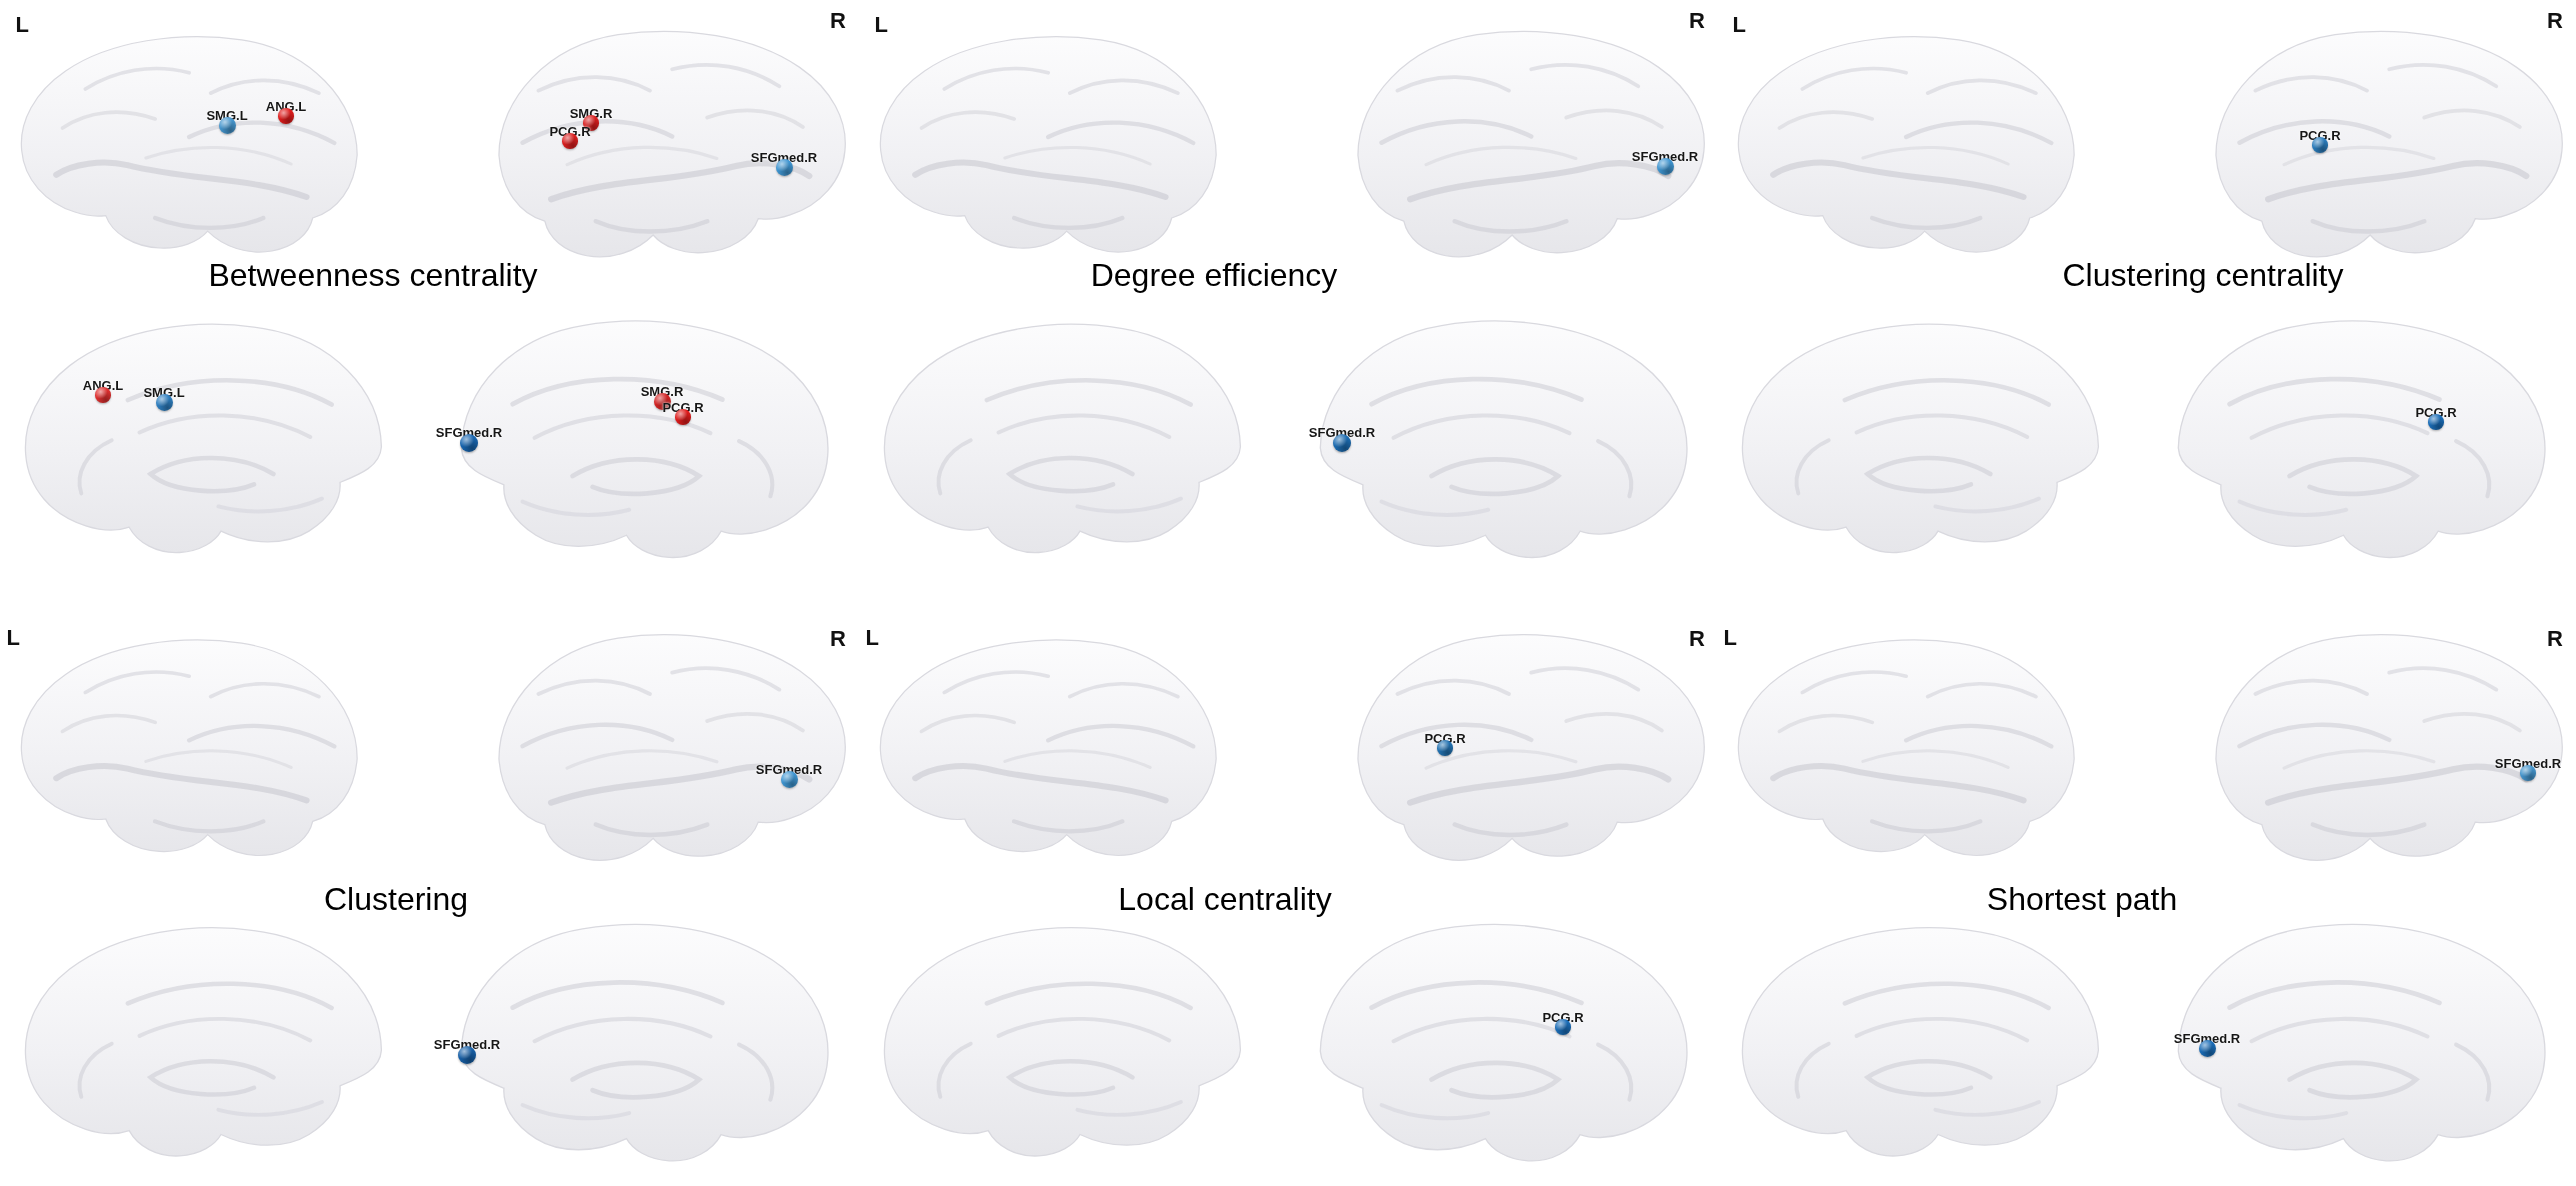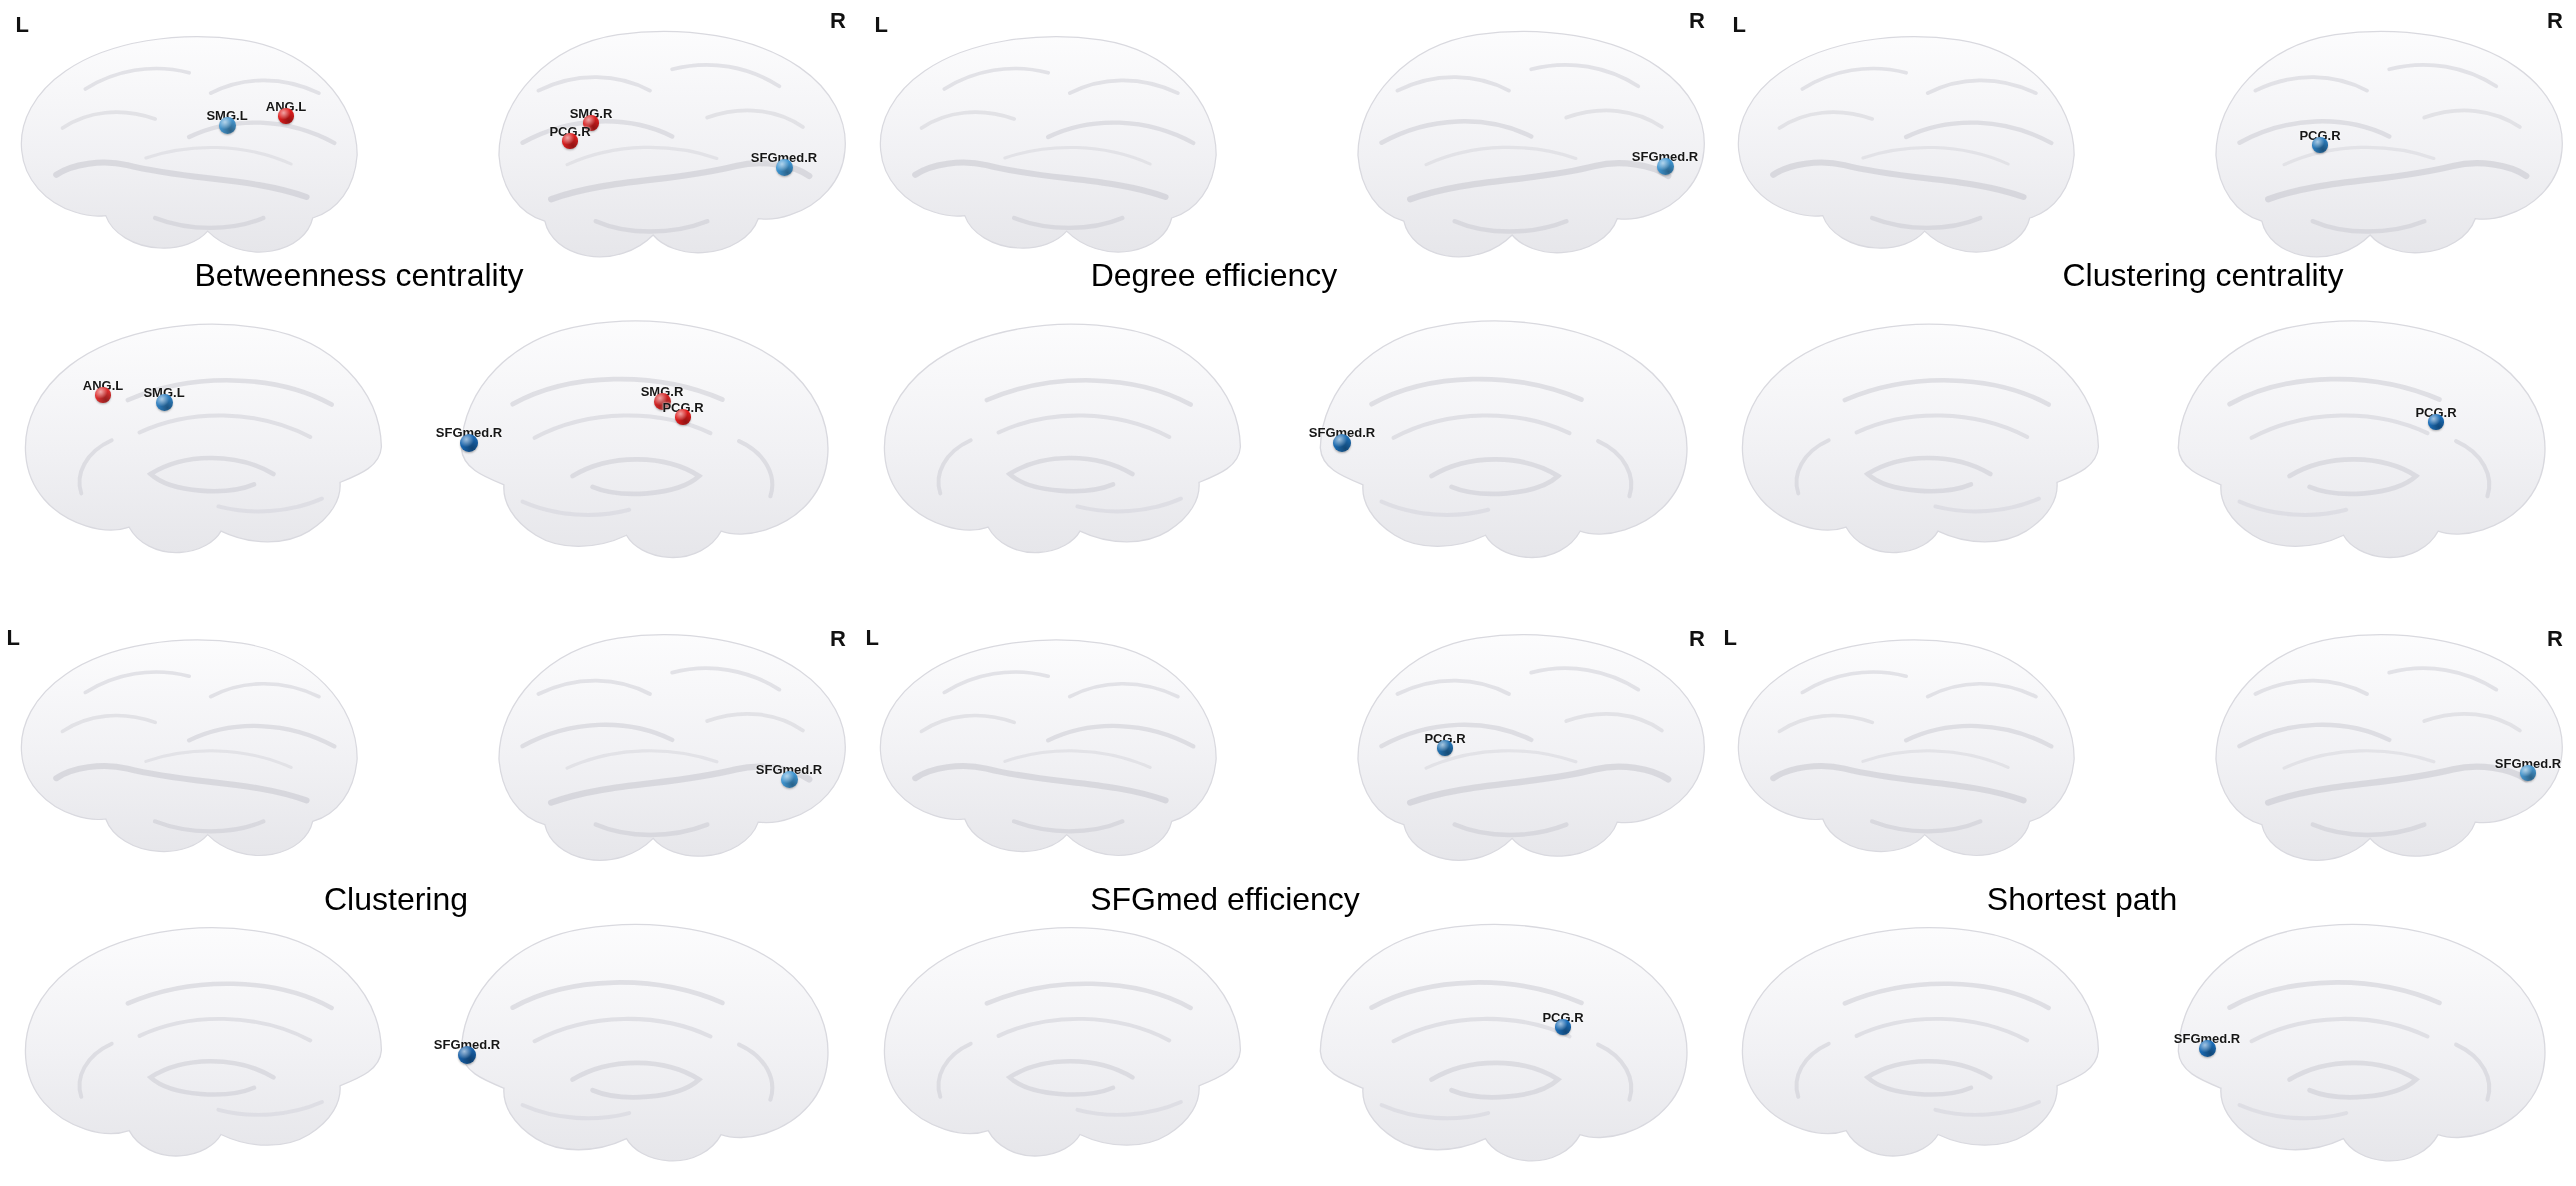--- a/index.html
+++ b/index.html
@@ -57,21 +57,21 @@
         <path d="M205,262 C262,228 345,230 395,262 C362,292 275,295 235,278" fill="none" stroke="#c3c3cb" stroke-width="7" stroke-linecap="round" opacity=".45"></path>
         <path d="M455,210 C495,228 512,262 502,292" fill="none" stroke="#c9c9d1" stroke-width="6" stroke-linecap="round" opacity=".5"></path>
         <path d="M130,300 C180,322 240,325 290,312" fill="none" stroke="#cfcfd6" stroke-width="6" stroke-linecap="round" opacity=".45"></path>
       </g>
     </defs>
   </svg>
 
   <section class="panel" style="left:0;top:0">
     <span class="corner corner-l">L</span>
     <span class="corner corner-r">R</span>
-    <h2 class="panel-title" style="left:359px">Betweenness centrality</h2>
+    <h2 class="panel-title" style="left:373px">Betweenness centrality</h2>
     <svg class="brain b-tl" viewBox="0 0 620 430" preserveAspectRatio="none">
         <use href="#brain-lateral" transform="translate(620 0) scale(-1 1)"></use>
       </svg>
     <svg class="brain b-tr" viewBox="0 0 620 430" preserveAspectRatio="none">
         <use href="#brain-lateral"></use>
       </svg>
     <svg class="brain b-bl" viewBox="0 0 620 430" preserveAspectRatio="none">
         <use href="#brain-medial" transform="translate(620 0) scale(-1 1)"></use>
       </svg>
     <svg class="brain b-br" viewBox="0 0 620 430" preserveAspectRatio="none">
@@ -129,21 +129,21 @@
         <use href="#brain-medial" transform="translate(620 0) scale(-1 1)"></use>
       </svg>
     <svg class="brain b-br" viewBox="0 0 620 430" preserveAspectRatio="none">
         <use href="#brain-medial"></use>
       </svg>
   </section>
 
   <section class="panel row2" style="left:859px;top:593px">
     <span class="corner corner-l">L</span>
     <span class="corner corner-r">R</span>
-    <h2 class="panel-title" style="left:366px">SFGmed efficiency</h2>
+    <h2 class="panel-title" style="left:366px">Local centrality</h2>
     <svg class="brain b-tl" viewBox="0 0 620 430" preserveAspectRatio="none">
         <use href="#brain-lateral" transform="translate(620 0) scale(-1 1)"></use>
       </svg>
     <svg class="brain b-tr" viewBox="0 0 620 430" preserveAspectRatio="none">
         <use href="#brain-lateral"></use>
       </svg>
     <svg class="brain b-bl" viewBox="0 0 620 430" preserveAspectRatio="none">
         <use href="#brain-medial" transform="translate(620 0) scale(-1 1)"></use>
       </svg>
     <svg class="brain b-br" viewBox="0 0 620 430" preserveAspectRatio="none">

